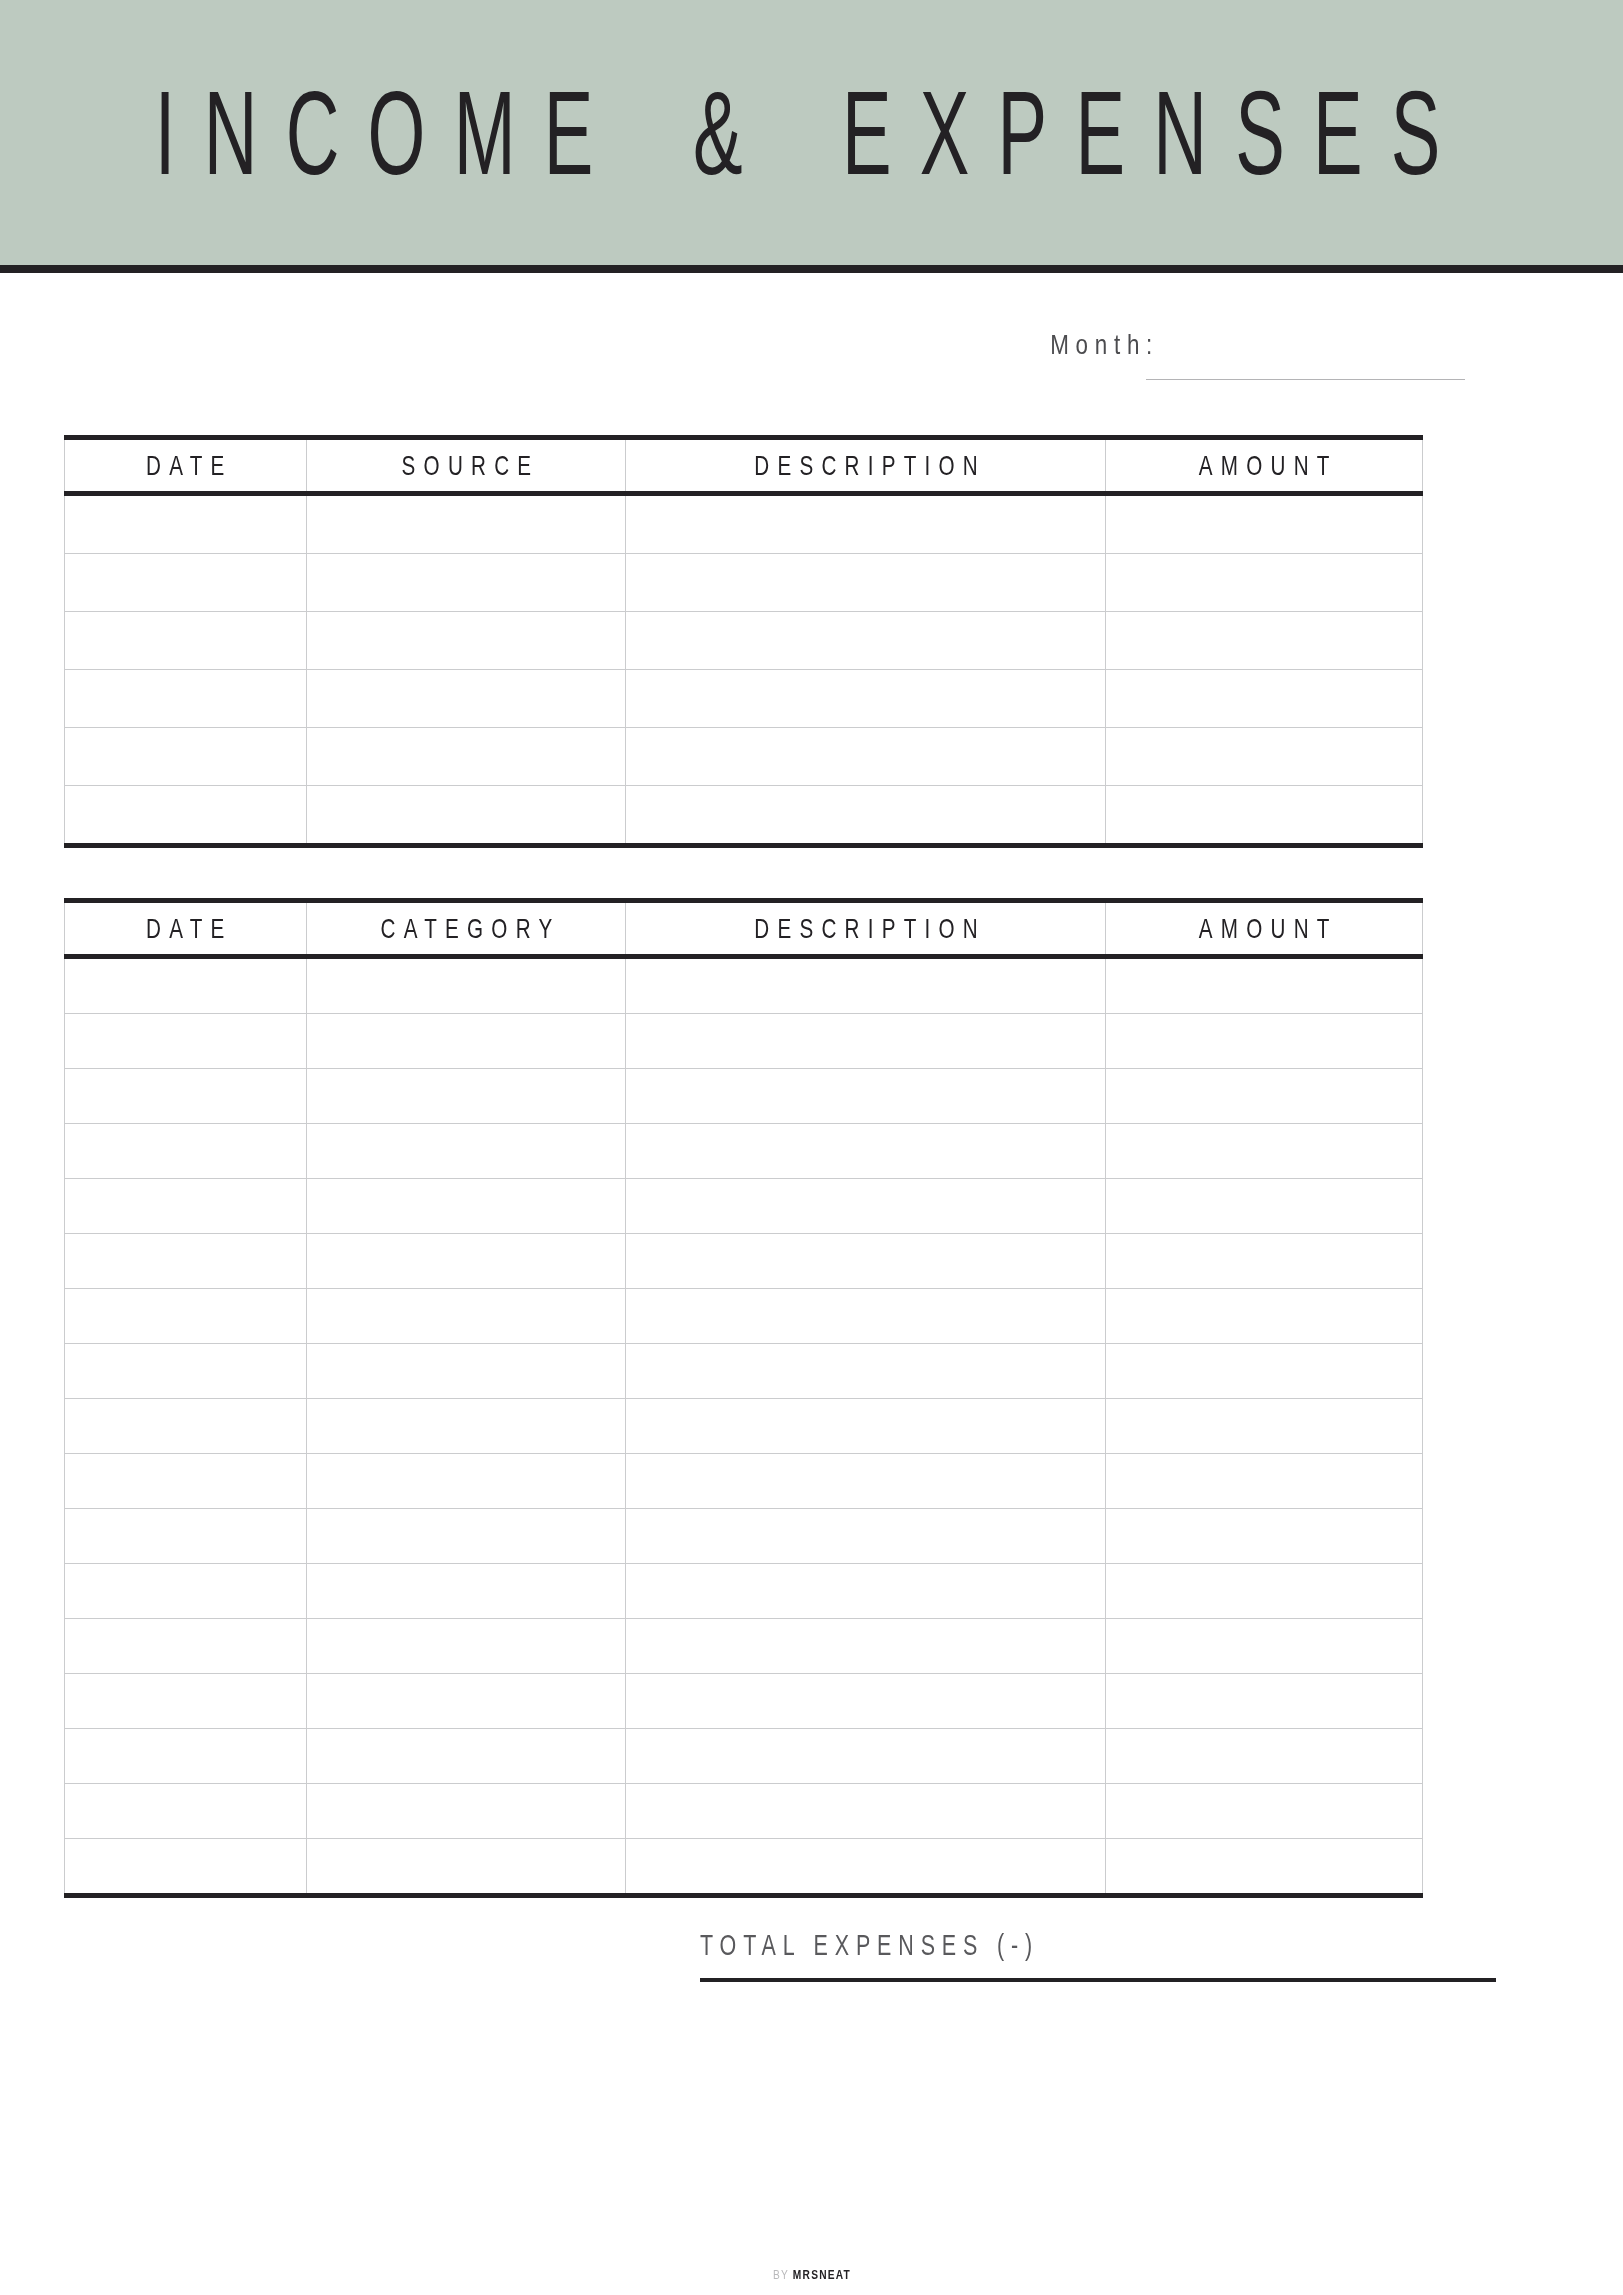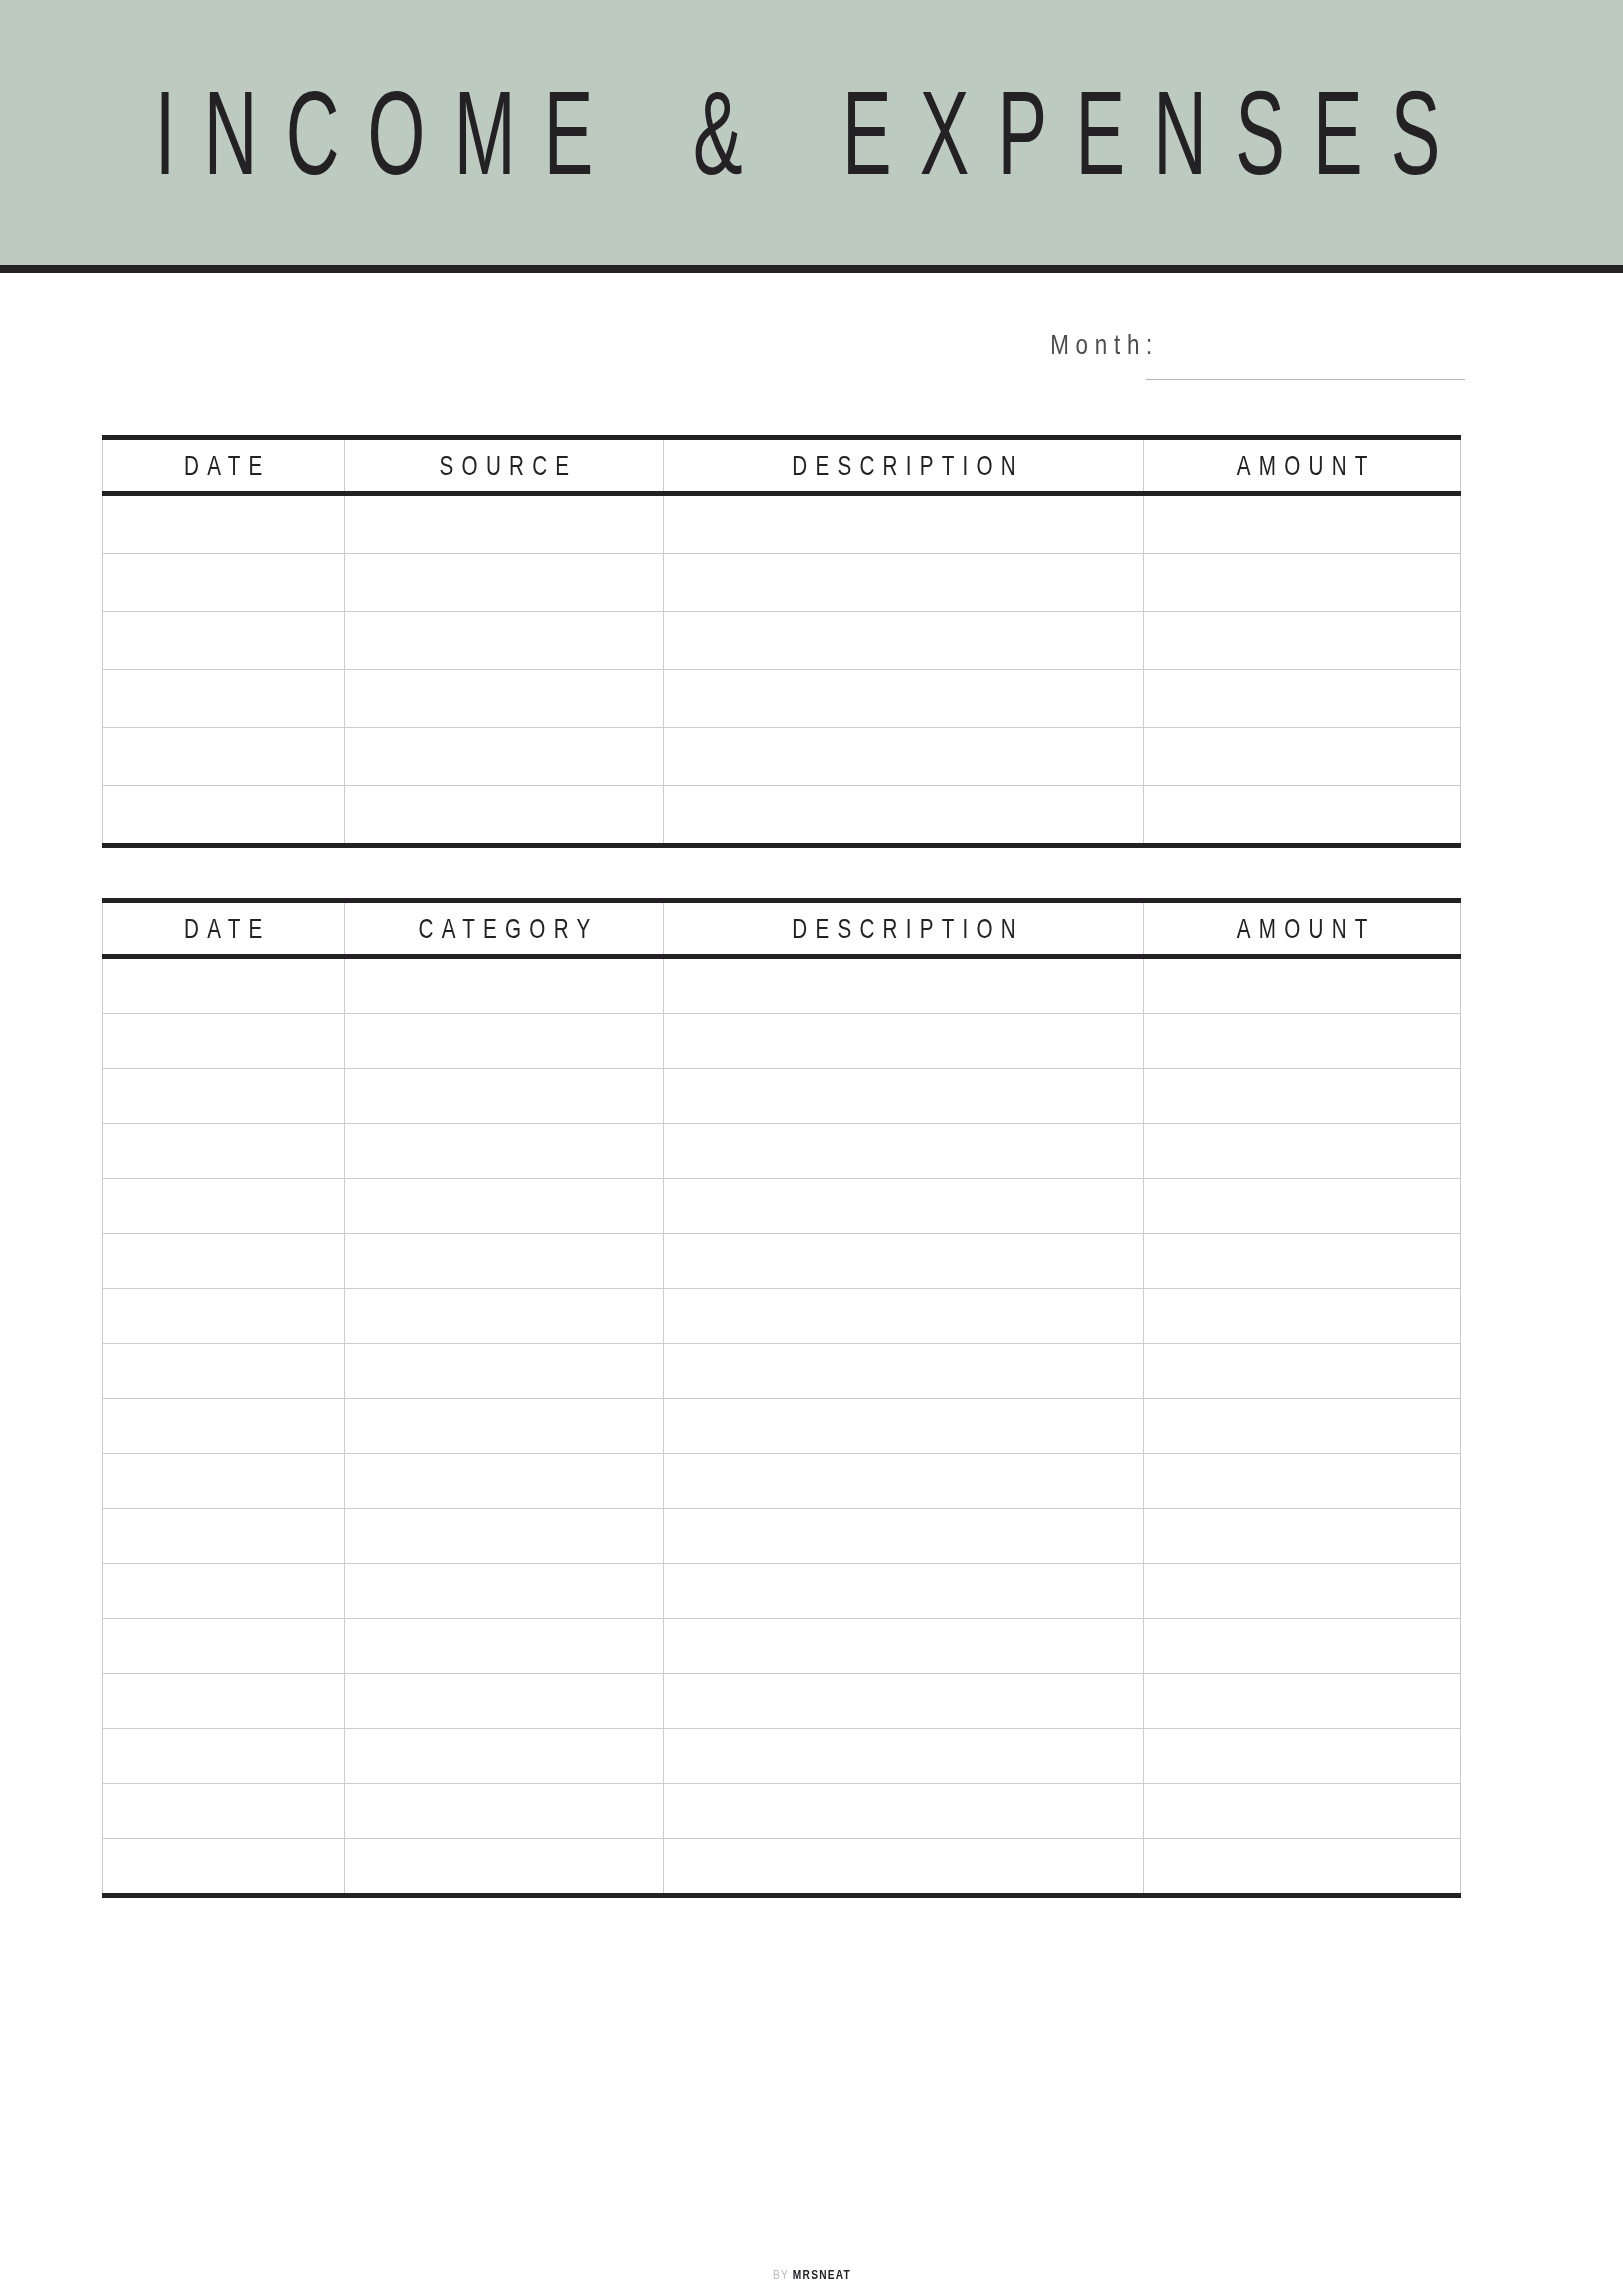--- a/index.html
+++ b/index.html
@@ -39,21 +39,21 @@
     transform:scaleX(0.80);transform-origin:right bottom;
   }
   .month-line{
     position:absolute;right:158px;bottom:3.3px;
     width:319px;height:0;
     border-bottom:1.7px solid #b4b4b6;
   }
   
   table.grid{
     border-collapse:collapse;table-layout:fixed;
-    width:1357px;margin-left:102px;
+    width:1357px;margin-left:64px;
     border-left:1.7px solid var(--hair,#cbccce);
     border-right:1.7px solid var(--hair,#cbccce);
     border-bottom:5px solid var(--ink,#232124);
     border-radius:27px;
   }
   table.grid col.c-date{width:242px;}
   table.grid col.c-src{width:319px;}
   table.grid col.c-desc{width:480px;}
   table.grid col.c-amt{width:317px;}
   table.grid th{
@@ -289,20 +289,24 @@
         </tr>
         <tr>
           <td></td>
           <td></td>
           <td></td>
           <td></td>
         </tr>
       </tbody>
   </table>
 
+  <div class="total-block">
+    <span class="tlabel grey">TOTAL EXPENSES (-)</span>
+    <div class="sumline"></div>
+  </div>
 
 
   <footer class="footer">
     <span class="inner">
       <span class="by">BY</span>
       <span class="brand">MRSNEAT</span>
     </span>
   </footer>
 
 </div>

